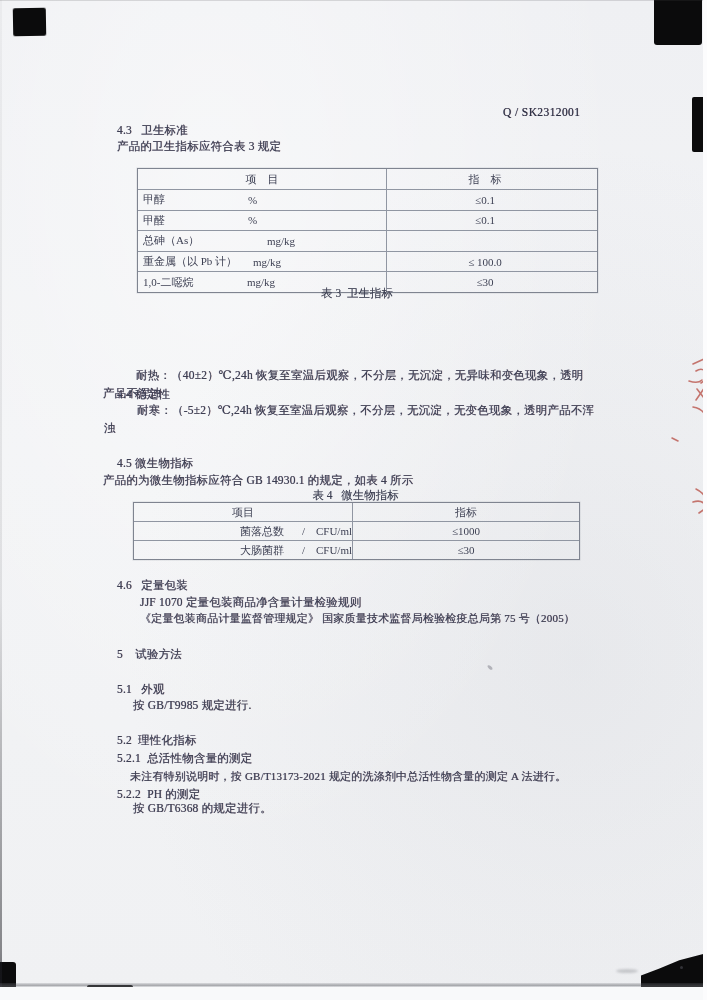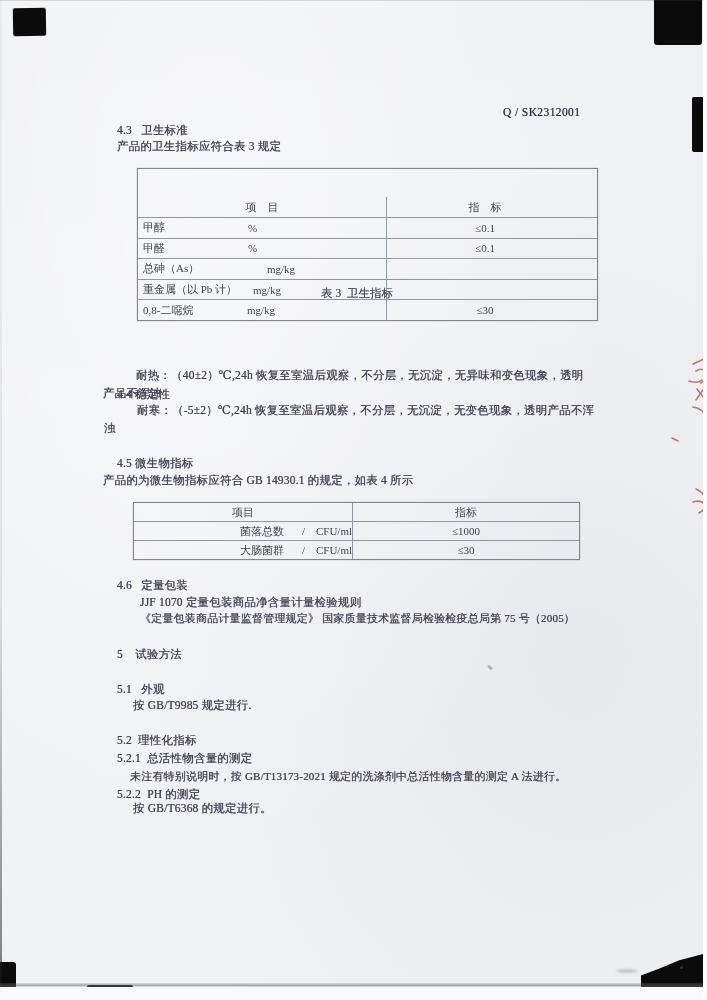--- a/index.html
+++ b/index.html
@@ -20,21 +20,21 @@
   }
   .sm{font-size:11px;}
   
   .stable{position:absolute;border:1px solid #7f8490;font-size:11px;
     box-shadow:0 0 0 .5px rgba(130,135,148,.25);}
   .trow{display:flex;align-items:center;border-bottom:1px solid #9096a2;}
   .trow:last-child{border-bottom:none;}
   .c1{border-right:1px solid #9096a2;height:100%;display:flex;align-items:center;}
   .c2{flex:1;text-align:center;height:100%;display:flex;align-items:center;justify-content:center;}
   .t3 .trow{height:19.6px;}
-  .t3 .hrow{height:20px;margin-top:28px;}
+  .t3 .hrow{height:20px;}
   .t3 .c1{width:249px;padding-left:5px;box-sizing:border-box;}
   .t3 .c2{padding-right:14px;}
   .t3 .hrow .c1{justify-content:center;padding-left:0;}
   .t4 .hrow{height:19px;}
   .t4 .trow{height:18px;}
   .t4 .c1{width:219px;padding-left:7px;box-sizing:border-box;justify-content:flex-end;}
   .t4 .hrow .c1{justify-content:center;padding-left:0;}
   .name{display:inline-block;}
   .w105{width:105px;} .w124{width:124px;} .w110{width:110px;} .w104{width:104px;} .w62{width:62px;}
   .sep{display:inline-block;width:14px;}
@@ -117,39 +117,41 @@
       <div class="c1">
           <span class="name w124">总砷（As）</span>
           <span>mg/kg</span>
         </div>
     </div>
     <div class="trow">
       <div class="c1">
           <span class="name w110">重金属（以 Pb 计）</span>
           <span>mg/kg</span>
         </div>
+      <div class="c2">≤ 100.0</div>
     </div>
     <div class="trow">
       <div class="c1">
-          <span class="name w104">0,8-二噁烷</span>
+          <span class="name w104">1,0-二噁烷</span>
           <span>mg/kg</span>
         </div>
       <div class="c2">≤30</div>
     </div>
   </div>
   <div class="caption" style="left:137px;top:286px;width:440px;">表 3  卫生指标</div>
 
   <div class="line" style="left:117px;top:352px;margin-top:36px;">4.4 稳定性</div>
   <div class="line" style="left:136px;top:369px;">耐热：（40±2）℃,24h 恢复至室温后观察，不分层，无沉淀，无异味和变色现象，透明</div>
   <div class="line" style="left:103px;top:387px;">产品不浑浊</div>
   <div class="line" style="left:137px;top:404px;">耐寒：（-5±2）℃,24h 恢复至室温后观察，不分层，无沉淀，无变色现象，透明产品不浑</div>
   <div class="line" style="left:104px;top:422px;">浊</div>
 
   <div class="line" style="left:117px;top:457px;">4.5 微生物指标</div>
   <div class="line" style="left:103px;top:474px;">产品的为微生物指标应符合 GB 14930.1 的规定，如表 4 所示</div>
+  <div class="caption" style="left:133px;top:488px;width:445px;">表 4   微生物指标</div>
 
   <div class="stable t4" style="left:133px;top:502px;width:445px;">
     <div class="trow hrow">
       <div class="c1">项目</div>
       <div class="c2">指标</div>
     </div>
     <div class="trow">
       <div class="c1">
           <span class="name w62">菌落总数</span>
           <span class="sep">/</span>

